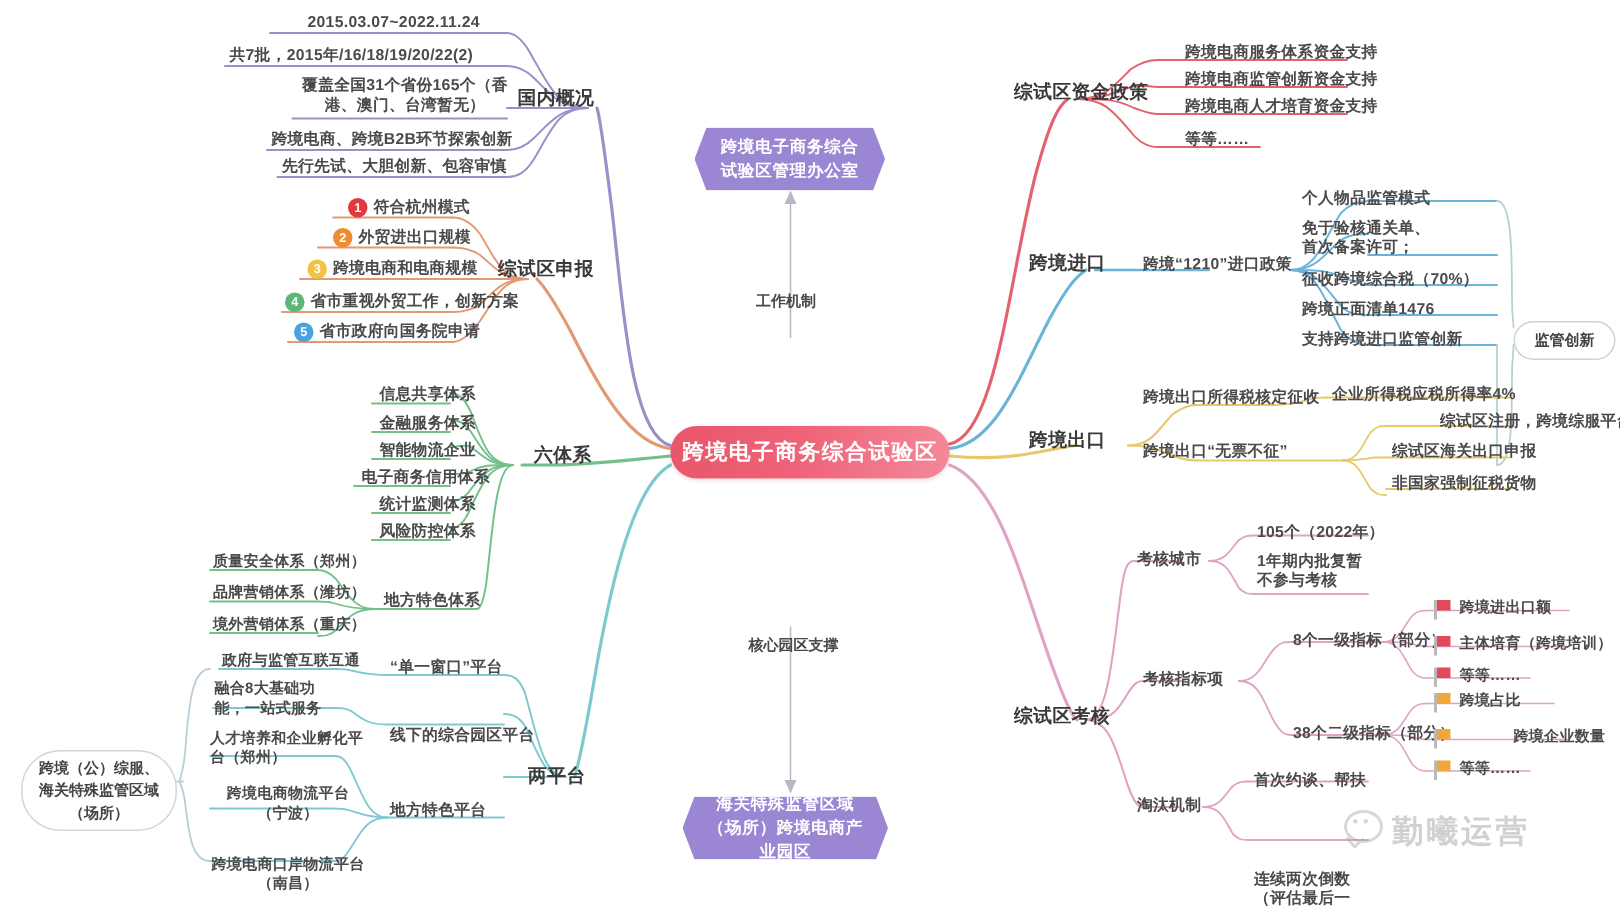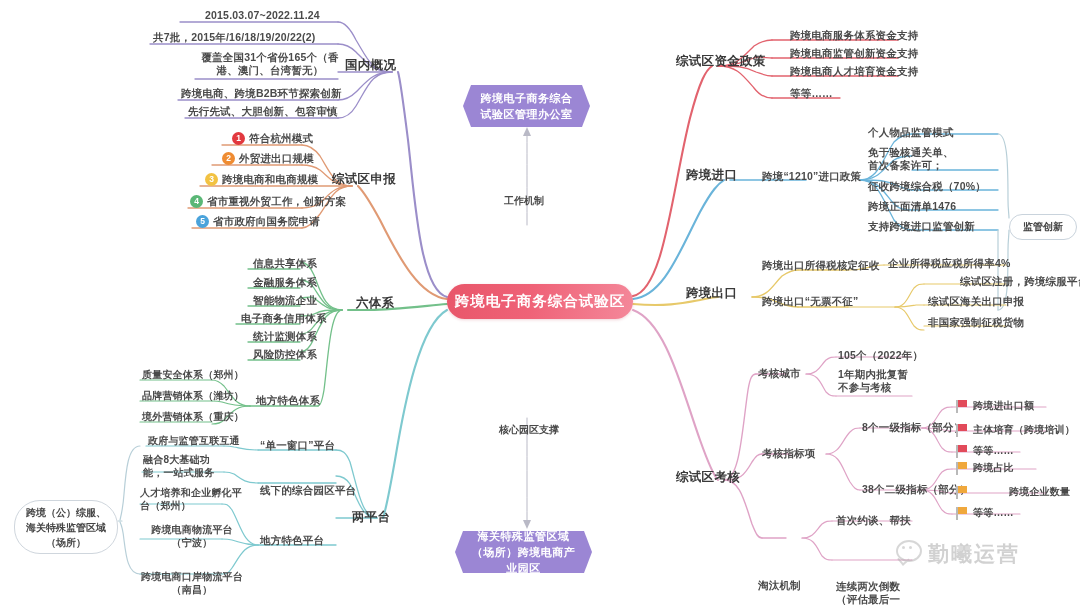--- a/index.html
+++ b/index.html
@@ -338,21 +338,21 @@
   <div class="node leaf" style="left:762px;top:258px;">跨境出口所得税核定征收</div>
   <div class="node leaf" style="left:762px;top:294px;">跨境出口“无票不征”</div>
   <div class="node leaf" style="left:888px;top:256px;">企业所得税应税所得率4%</div>
   <div class="node leaf" style="left:928px;top:274px;padding-left:32px;">综试区注册，跨境综服平台登记</div>
   <div class="node leaf" style="left:928px;top:294px;">综试区海关出口申报</div>
   <div class="node leaf" style="left:928px;top:315px;">非国家强制征税货物</div>
 
   <div class="node lbl" style="left:676px;top:470px;">综试区考核</div>
   <div class="node leaf" style="left:758px;top:366px;">考核城市</div>
   <div class="node leaf" style="left:762px;top:446px;">考核指标项</div>
-  <div class="node leaf" style="left:758px;top:530px;margin-top:48px;">淘汰机制</div>
+  <div class="node leaf" style="left:758px;top:530px;">淘汰机制</div>
 
   <div class="node leaf" style="left:838px;top:348px;">105个（2022年）</div>
   <div class="node leaf multi" style="left:838px;top:368px;width:74px;line-height:13px;">1年期内批复暂不参与考核</div>
 
   <div class="node leaf" style="left:862px;top:420px;">8个一级指标（部分）</div>
   <div class="node leaf" style="left:862px;top:482px;">38个二级指标（部分）</div>
 
   <div class="node row" style="left:956px;top:399px;">
     <span class="flag">
         <i></i>

